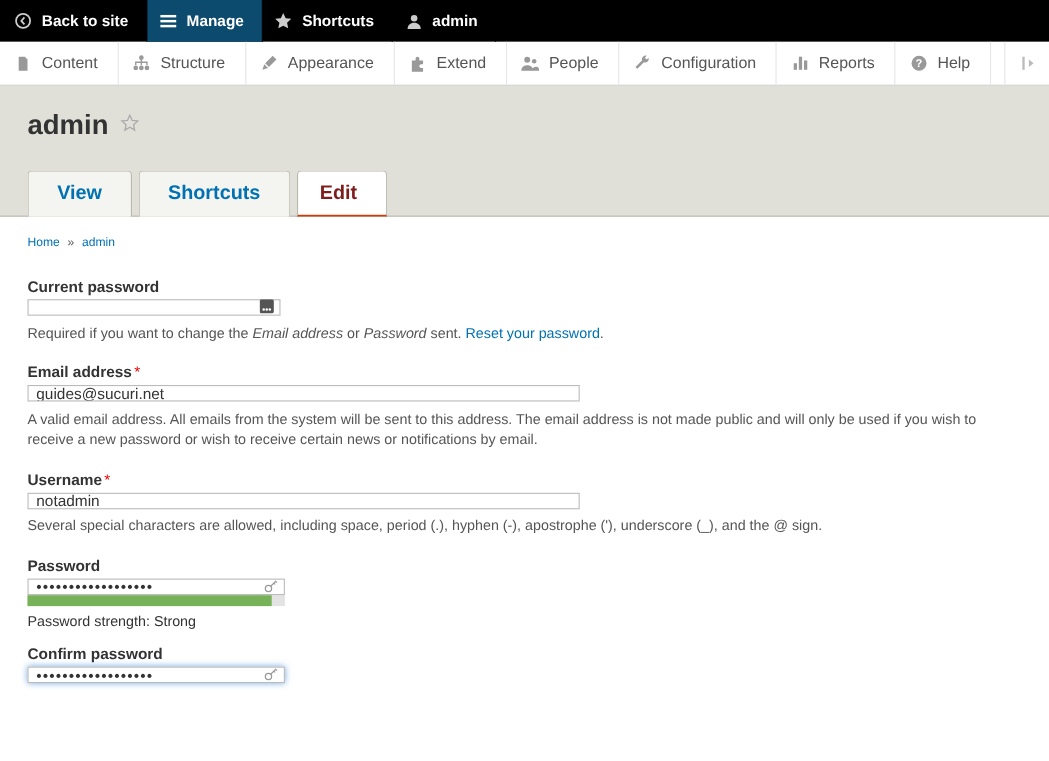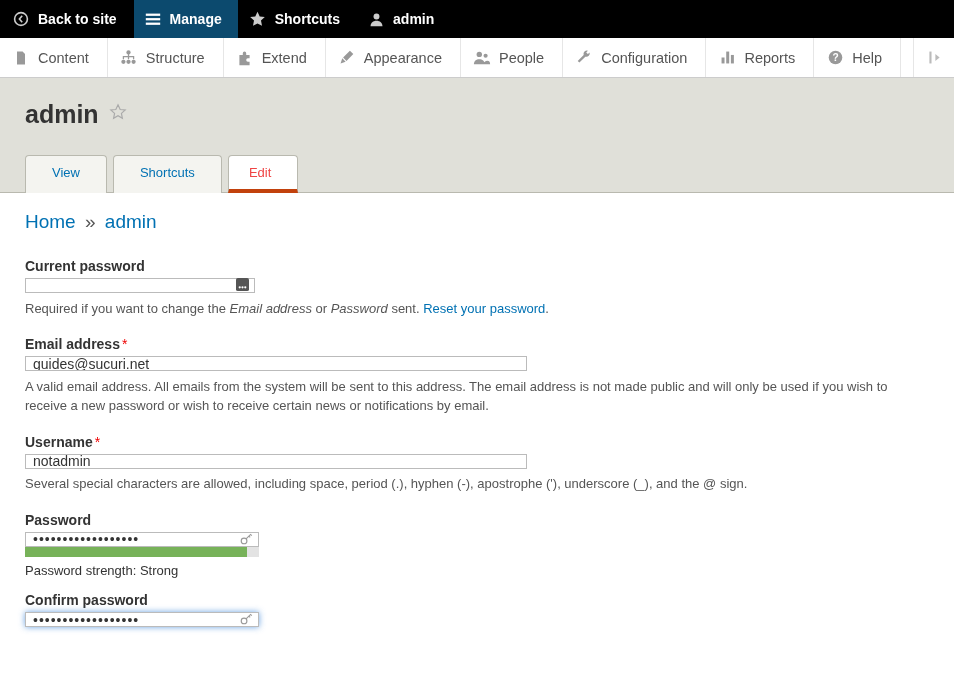--- a/index.html
+++ b/index.html
@@ -77,34 +77,35 @@
 
   
   .tabs { display: flex; gap: 6px; margin-top: 6px; }
   .tab {
     padding: 9px 26px;
     background: #f4f4f0;
     border: 1px solid #b9b9af;
     border-bottom: none;
     border-radius: 4px 4px 0 0;
     color: #0071b3;
-    font-size: 13px;
+    font-size: 18px;
     cursor: pointer;
     margin-bottom: -1px;
+    font-weight: bold;
   }
   .tab.active {
     background: #fff;
-    color: #ef4444;
-    border-bottom: 4px solid #c2410c;
+    color: #7f1d1d;
+    border-bottom: 2px solid #c2410c;
     padding-left: 20px;
   }
 
   
   .content { padding: 18px 25px 30px 25px; }
-  .breadcrumb { font-size: 19px; margin-bottom: 25px; }
+  .breadcrumb { font-size: 11px; margin-bottom: 25px; }
   .breadcrumb a { color: #0071b3; text-decoration: none; }
   .breadcrumb .sep { color: #555; padding: 0 4px; }
 
   .form-item { margin-bottom: 18px; }
   .form-label {
     font-weight: bold;
     font-size: 14px;
     display: block;
     margin-bottom: 4px;
   }
@@ -214,32 +215,32 @@
           <circle cx="10" cy="15" r="2.5" fill="#999"></circle>
           <circle cx="16" cy="15" r="2.5" fill="#999"></circle>
           <path d="M10 6v3M10 9H4v3M10 9v3M10 9h6v3" stroke="#999" stroke-width="1.5" fill="none"></path>
         </svg>
     </span>
     <span>Structure</span>
   </div>
   <div class="tool-item">
     <span class="ticon">
       <svg viewBox="0 0 20 20" width="17" height="17">
+          <path d="M14 2l4 4-8 8-4-4z M5 11l-2 6 6-2z" fill="#999"></path>
+        </svg>
+    </span>
+    <span>Appearance</span>
+  </div>
+  <div class="tool-item">
+    <span class="ticon">
+      <svg viewBox="0 0 20 20" width="17" height="17">
           <path d="M4 7h4V5a2 2 0 114 0v2h4v4h-2a2 2 0 100 4h2v4H4z" fill="#999"></path>
         </svg>
     </span>
     <span>Extend</span>
-  </div>
-  <div class="tool-item">
-    <span class="ticon">
-      <svg viewBox="0 0 20 20" width="17" height="17">
-          <path d="M14 2l4 4-8 8-4-4z M5 11l-2 6 6-2z" fill="#999"></path>
-        </svg>
-    </span>
-    <span>Appearance</span>
   </div>
   <div class="tool-item">
     <span class="ticon">
       <svg viewBox="0 0 20 20" width="18" height="18">
           <circle cx="7" cy="6" r="3" fill="#999"></circle>
           <circle cx="14" cy="7.5" r="2.3" fill="#999"></circle>
           <path d="M1 17c0-3.3 2.5-5.5 6-5.5s6 2.2 6 5.5z M12 17c0-2.5 1.7-4 4-4s3 1.5 3 4z" fill="#999"></path>
         </svg>
     </span>
     <span>People</span>

